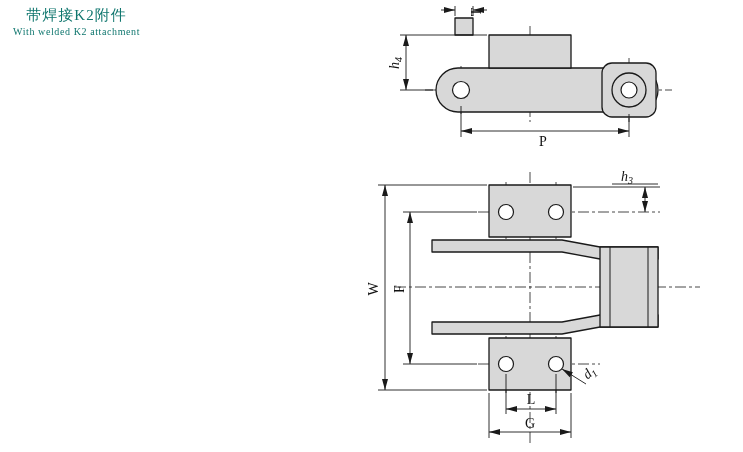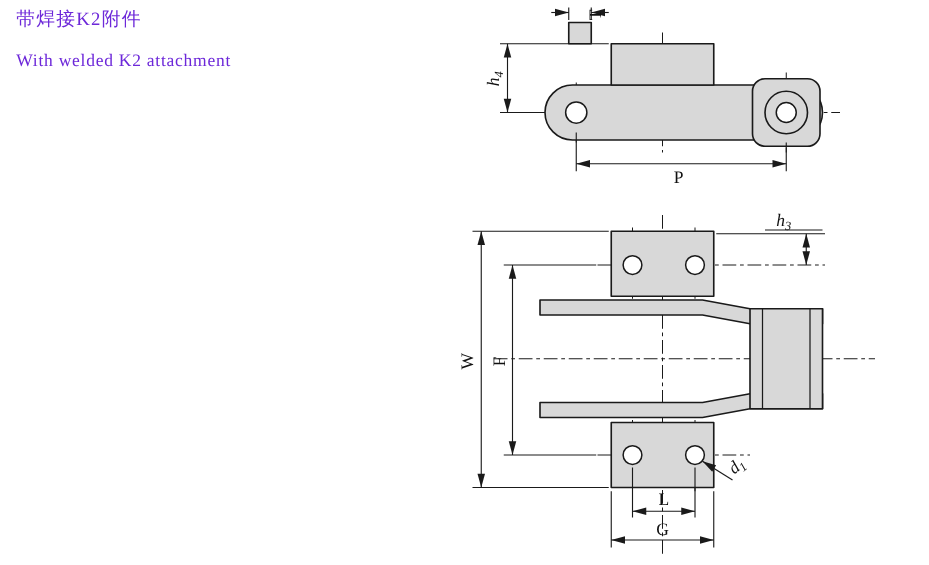--- a/index.html
+++ b/index.html
@@ -1,20 +1,20 @@
 <!DOCTYPE html>
 <html style="--line: #1a1a1a; --part-fill: #d8d8d8; --hole-fill: #ffffff; --background: #ffffff;"><head>
 <meta charset="utf-8">
 <style>
   html,body{margin:0;padding:0;background:#fff;}
   .canvas{position:relative;width:743px;height:452px;background:var(--background,#fff);
           font-family:"Liberation Serif",serif;overflow:hidden;}
-  .title-block{position:absolute;left:13px;top:6px;color:#6d28d9;z-index:2;}
+  .title-block{position:absolute;left:13px;top:6px;color:#0f766e;z-index:2;text-align:center;}
   .title-zh{font-size:15px;letter-spacing:1px;}
-  .title-en{font-size:14px;letter-spacing:.6px;margin-top:17px;}
+  .title-en{font-size:10px;letter-spacing:.6px;margin-top:1px;}
   svg.drawing{position:absolute;left:0;top:0;}
   .outline{fill:var(--part-fill,#d8d8d8);stroke:var(--line,#1a1a1a);stroke-width:1.3;stroke-linejoin:round;}
   .thin{fill:none;stroke:var(--line,#1a1a1a);stroke-width:1;}
   .hole{fill:var(--hole-fill,#fff);stroke:var(--line,#1a1a1a);stroke-width:1.2;}
   .dim{stroke:var(--line,#1a1a1a);stroke-width:.9;fill:none;}
   .center{stroke:var(--line,#1a1a1a);stroke-width:.8;fill:none;stroke-dasharray:11 3 3 3;}
   .dimtext{font-size:14px;fill:#111;font-family:"Liberation Serif",serif;}
   .it{font-style:italic;}
 </style>
 </head>

